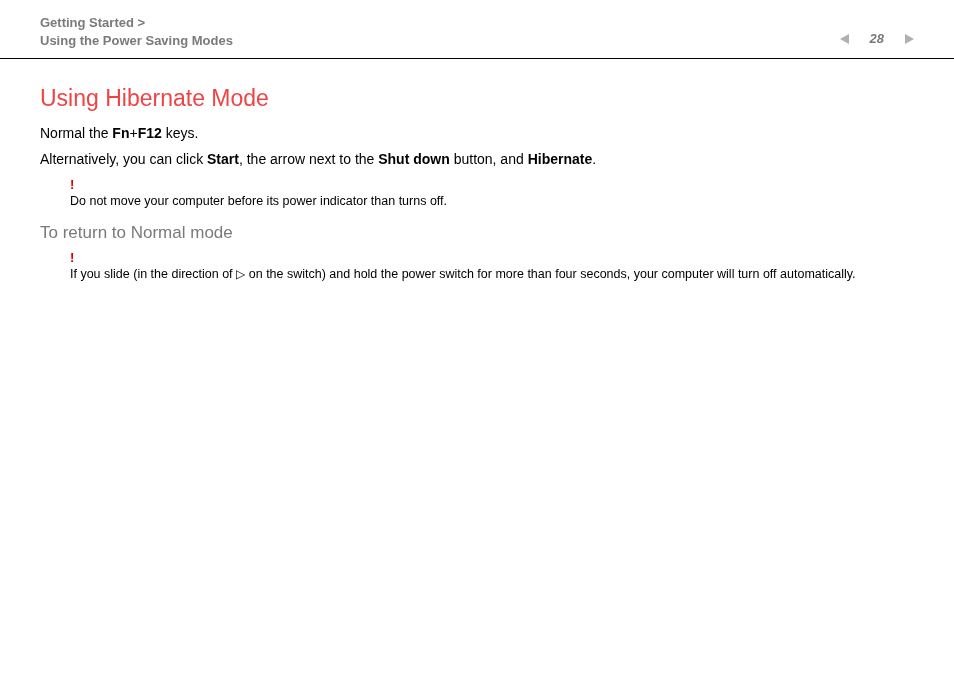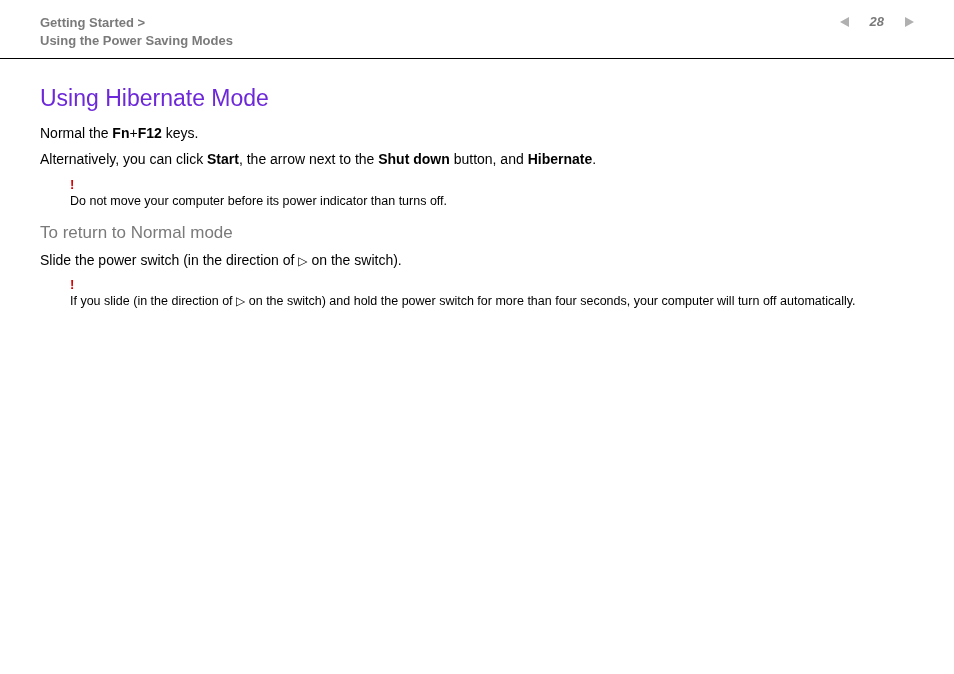--- a/index.html
+++ b/index.html
@@ -11,21 +11,21 @@
     height: 674px;
     background: #fff;
     color: #000;
     position: relative;
   }
   .header {
     padding: 14px 40px 8px 40px;
     border-bottom: 1px solid #000;
     display: flex;
     justify-content: space-between;
-    align-items: flex-start;
+    align-items: flex-end;
   }
   .breadcrumb {
     font-size: 13px;
     font-weight: bold;
     color: #7a7a7a;
     line-height: 1.4;
   }
   .pager {
     display: flex;
     align-items: center;
@@ -42,21 +42,21 @@
     border-top: 5px solid transparent;
     border-bottom: 5px solid transparent;
   }
   .tri-left { border-right: 9px solid #b0b0b0; }
   .tri-right { border-left: 9px solid #b0b0b0; }
 
   .content {
     padding: 26px 40px 0 40px;
   }
   .title {
-    color: #6d28d9;
+    color: #ef4444;
     font-size: 23px;
     font-weight: normal;
     margin: 0 0 12px 0;
   }
   .subtitle {
     color: #7a7a7a;
     font-size: 17px;
     font-weight: normal;
     margin: 14px 0 8px 0;
   }
@@ -115,23 +115,20 @@
     <span>Alternatively, you can click </span><b>Start</b><span>, the arrow next to the </span><b>Shut down</b><span> button, and </span><b>Hibernate</b><span>.</span>
   </p>
 
   <div class="note">
     <span class="note-bang">!</span>
     <span class="note-text">Do not move your computer before its power indicator than turns off.</span>
   </div>
 
   <h2 class="subtitle">To return to Normal mode</h2>
 
-  <p class="body">
-    <span>Slide the power switch (in the direction of </span><span class="tri-inline">▷</span><span> on the switch).</span>
-  </p>
 
   <div class="note">
     <span class="note-bang">!</span>
     <span class="note-text">
       <span>If you slide (in the direction of </span><span class="tri-inline">▷</span><span> on the switch) and hold the power switch for more than four seconds, your computer will turn off automatically.</span>
     </span>
   </div>
 
 </div>
 

